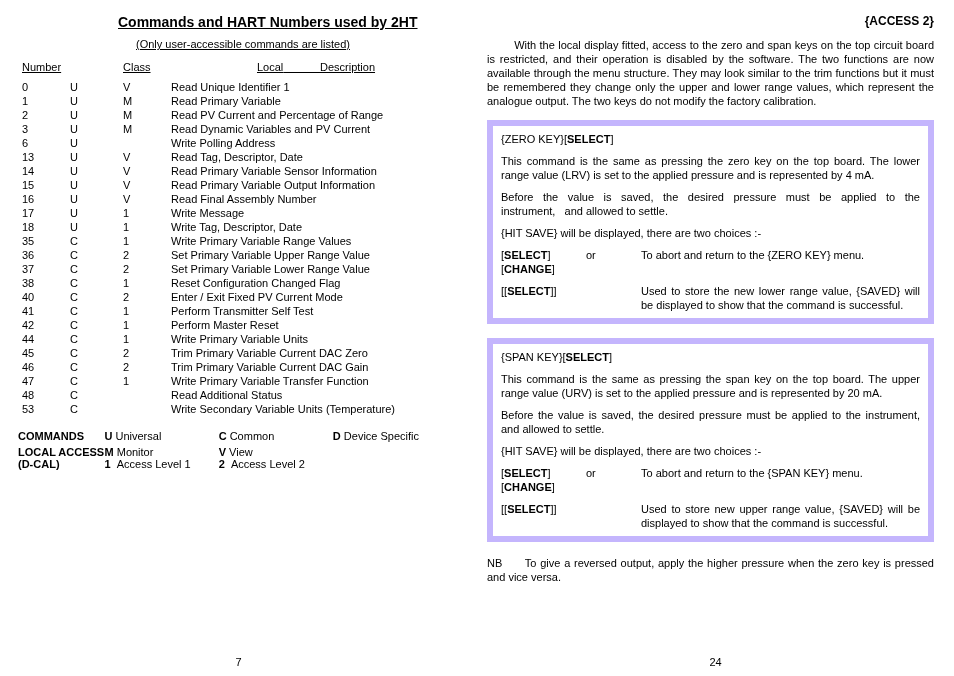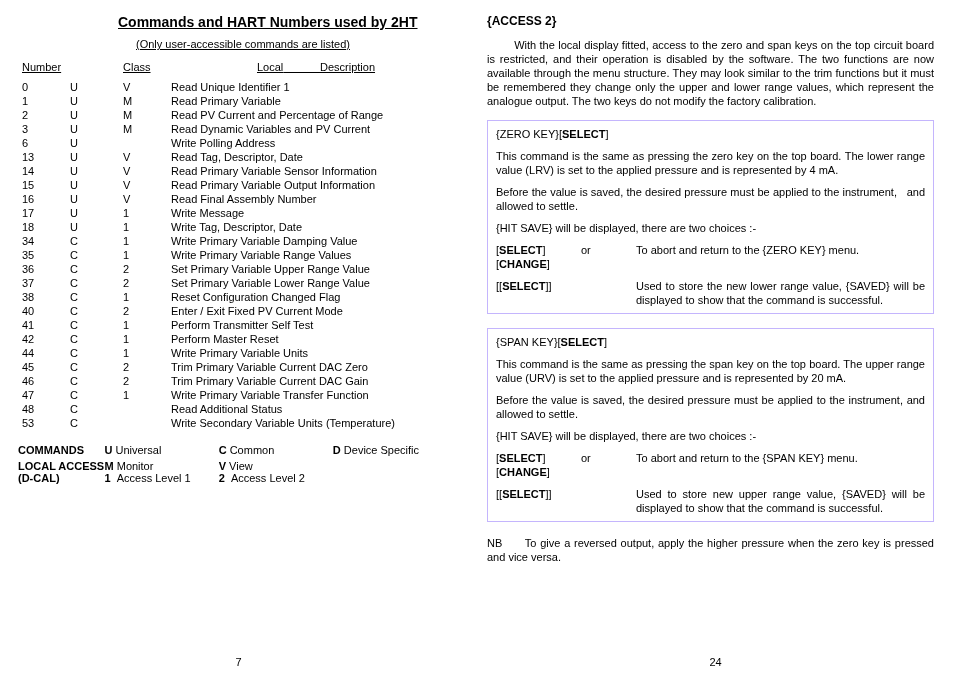--- a/index.html
+++ b/index.html
@@ -77,31 +77,31 @@
     bottom: 8px;
     width: 100%;
     text-align: center;
     font-size: 11px;
     left: 0;
   }
 
   
   .r-title {
     font-weight: bold;
-    text-align: left;
+    text-align: right;
     font-size: 12px;
     margin: 4px 0 10px 0;
   }
   .r-intro {
     text-align: justify;
     line-height: 14px;
     margin-bottom: 12px;
   }
   .box {
-    border: 1px solid #c4b5fd;
+    border: 6px solid #c4b5fd;
     padding: 6px 8px;
     margin-bottom: 14px;
     line-height: 14px;
   }
   .box p { margin: 0 0 8px 0; text-align: justify; }
   .box p:last-child { margin-bottom: 0; }
   .opt-row {
     display: flex;
     flex-direction: row;
     margin-bottom: 8px;
@@ -194,26 +194,20 @@
             <td class="c-cls">1</td>
             <td class="c-desc">Write Message</td>
           </tr>
           <tr>
             <td class="c-num">18</td>
             <td class="c-uc">U</td>
             <td class="c-cls">1</td>
             <td class="c-desc">Write Tag, Descriptor, Date</td>
           </tr>
           <tr>
-            <td class="c-num">34</td>
-            <td class="c-uc">C</td>
-            <td class="c-cls">1</td>
-            <td class="c-desc">Write Primary Variable Damping Value</td>
-          </tr>
-          <tr>
             <td class="c-num">35</td>
             <td class="c-uc">C</td>
             <td class="c-cls">1</td>
             <td class="c-desc">Write Primary Variable Range Values</td>
           </tr>
           <tr>
             <td class="c-num">36</td>
             <td class="c-uc">C</td>
             <td class="c-cls">2</td>
             <td class="c-desc">Set Primary Variable Upper Range Value</td>

